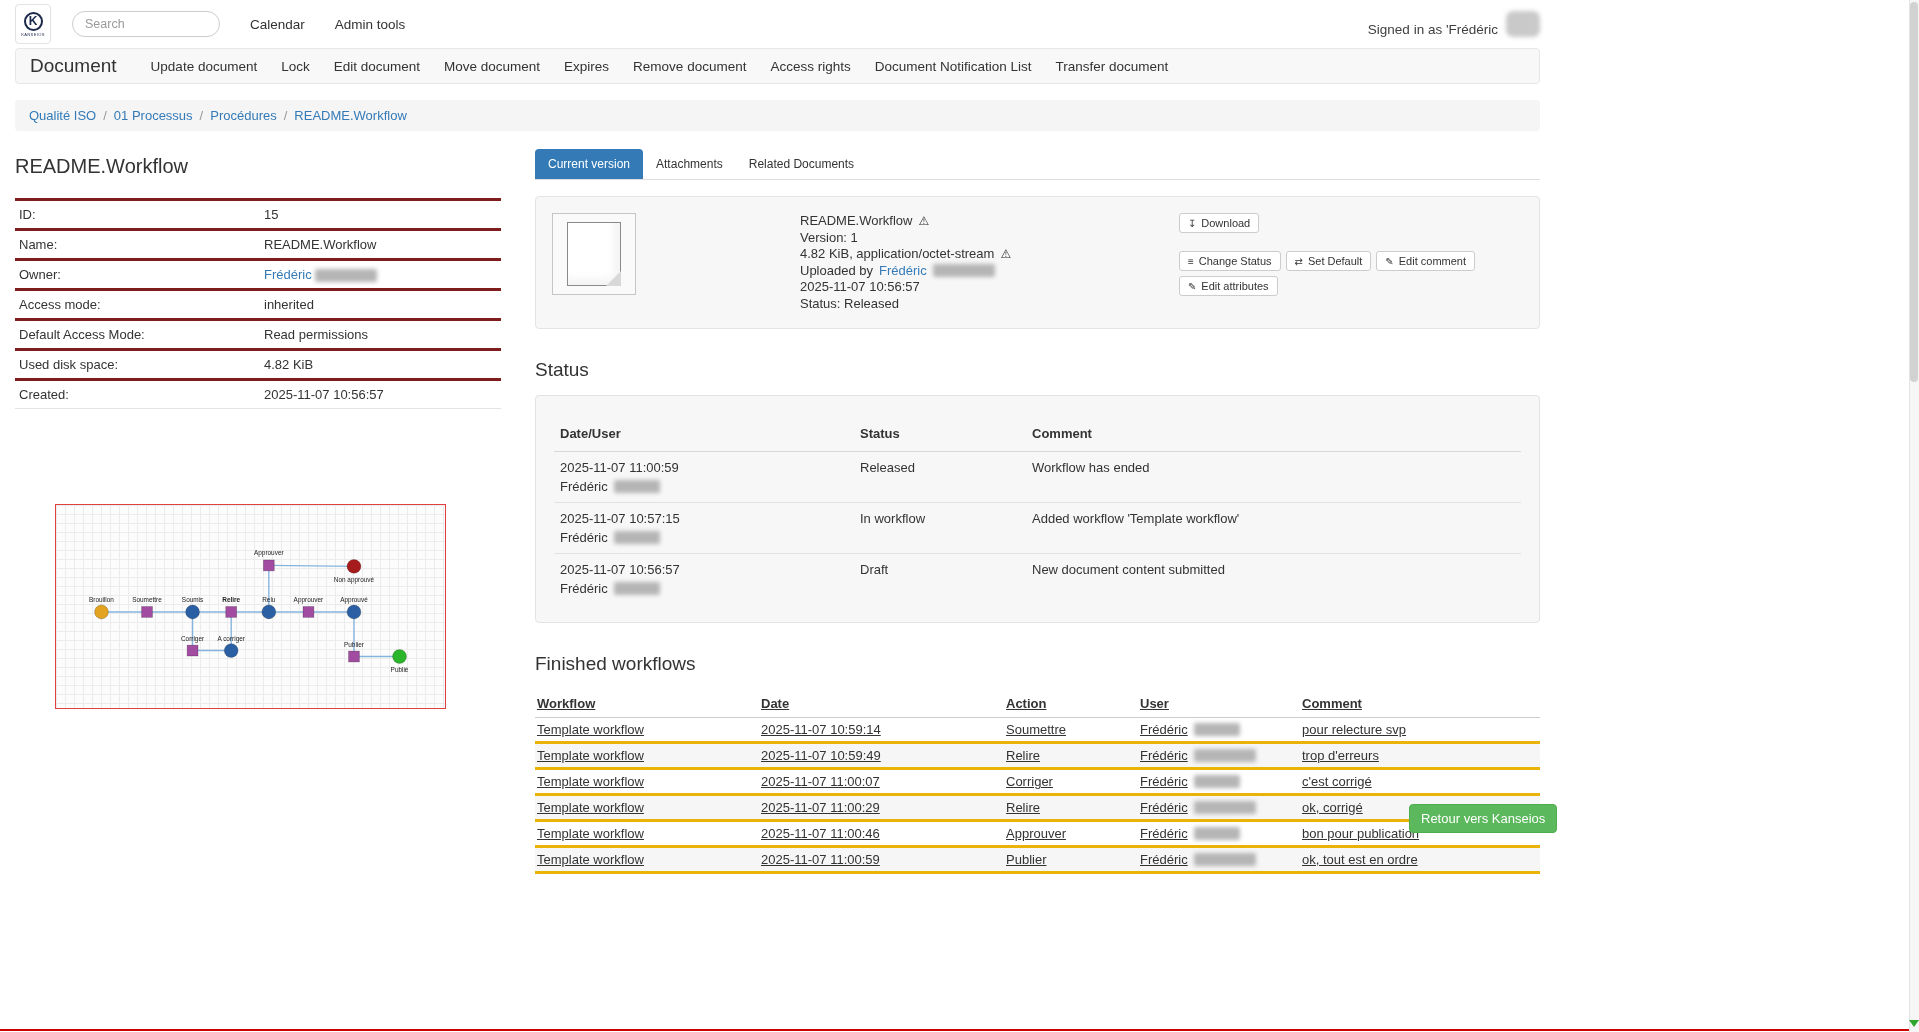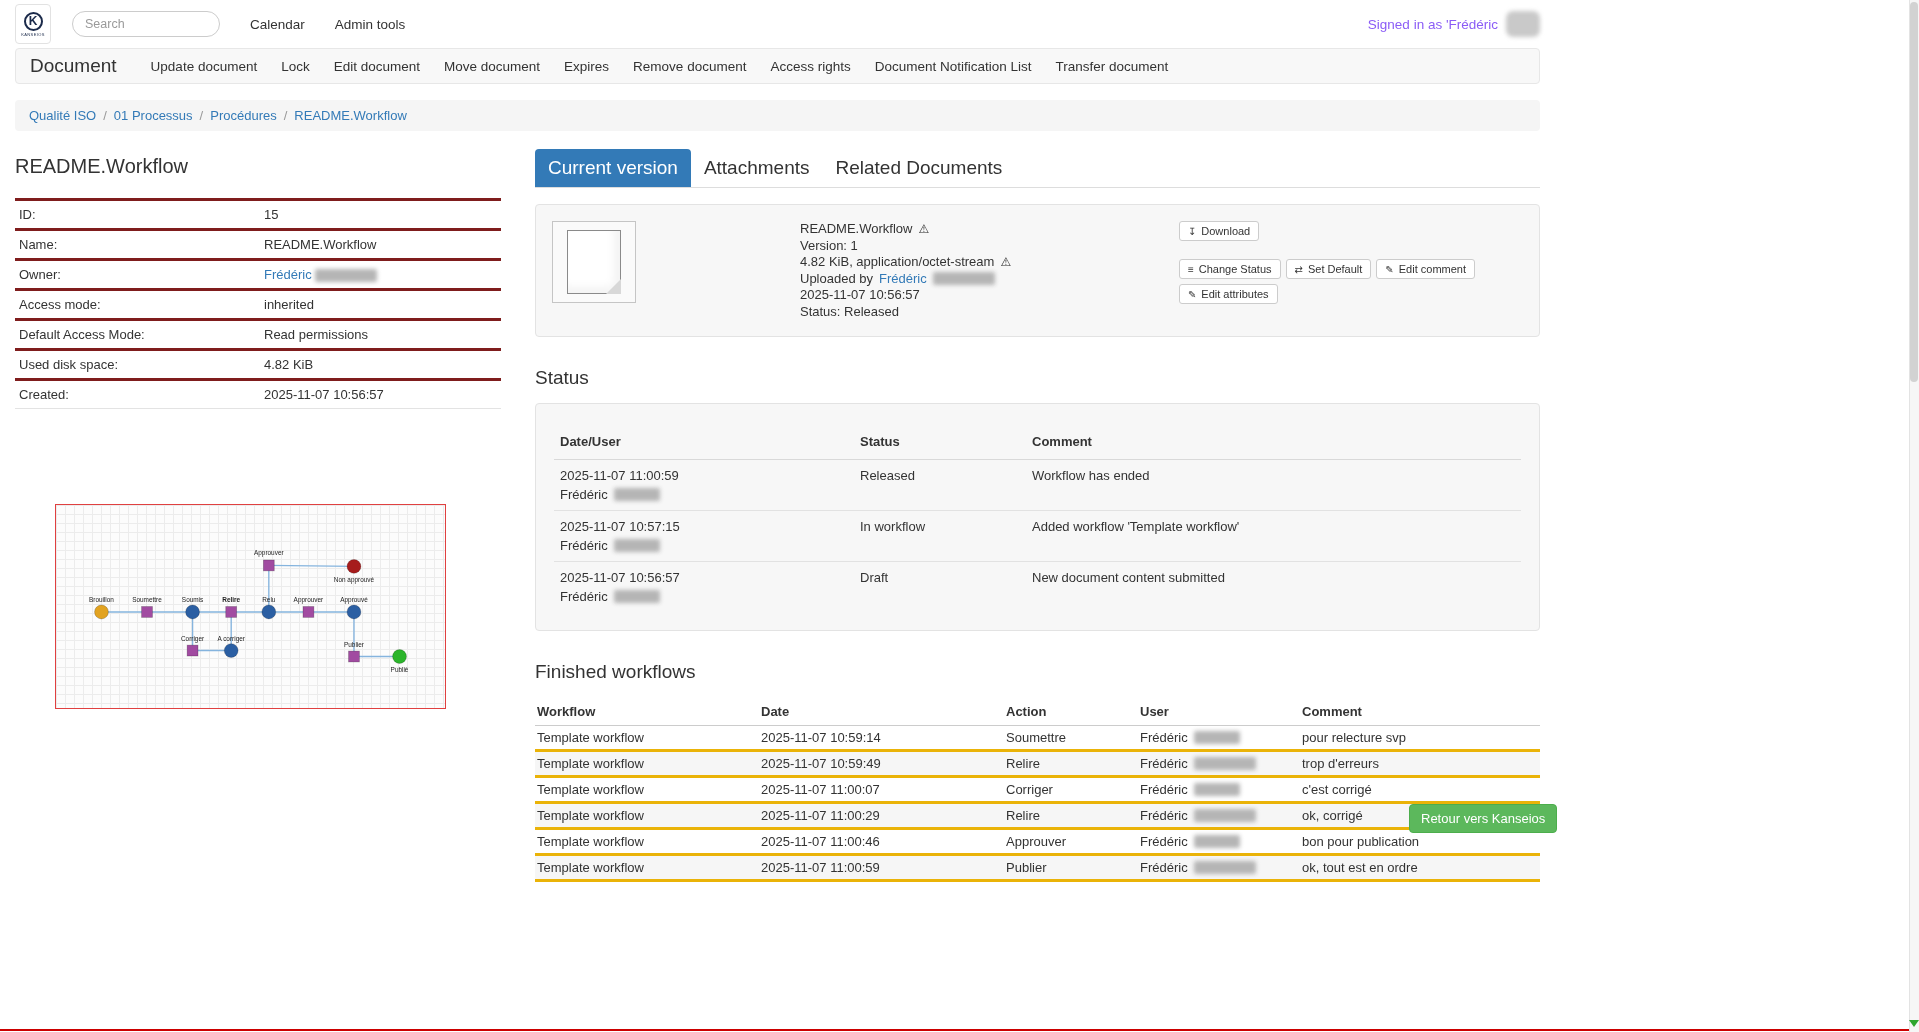--- a/index.html
+++ b/index.html
@@ -14,21 +14,21 @@
   .navbar { display:flex; align-items:center; height:48px; padding:0 15px; background:#fff; }
   .logo { width:36px; height:40px; border:1px solid #e2e2e2; border-radius:4px; background:#fff;
           display:flex; flex-direction:column; align-items:center; justify-content:center; cursor:pointer; }
   .k-badge { width:19px; height:19px; border-radius:50%; border:2px solid #1b2a4a; color:#1b2a4a;
              font-weight:bold; font-size:12px; line-height:15px; text-align:center; }
   .logo-caption { font-size:4px; letter-spacing:.4px; color:#1b2a4a; margin-top:1px; }
   .search-input { width:148px; height:26px; border:1px solid #ccc; border-radius:13px; padding:0 12px;
                   margin-left:21px; font-size:12.5px; color:#333; outline:none; font-family:inherit; }
   .search-input::placeholder { color:#9a9a9a; }
   .nav-link { margin-left:30px; color:#333; font-size:13.5px; text-decoration:none; cursor:pointer; }
-  .signed-in { margin-left:auto; display:flex; align-items:center; gap:8px; font-size:13.5px; color:#8b5cf6; }
+  .signed-in { margin-left:auto; display:flex; align-items:flex-end; gap:8px; font-size:13.5px; color:#404040; }
   .avatar-blur { width:34px; height:26px; border-radius:7px; background:#c9c9c9; filter:blur(2px); }
 
   
   .doc-toolbar { margin:0 15px; background:#f8f8f8; border:1px solid #e7e7e7; border-radius:4px;
                  display:flex; align-items:center; padding:5px 14px; min-height:36px; }
   .doc-title { font-size:19px; color:#333; margin-right:22px; font-weight:400; }
   .doc-item { margin:0 12px; color:#333; font-size:13.5px; cursor:pointer; white-space:nowrap; }
 
   
   .breadcrumb { margin:16px 15px 0; background:#f5f5f5; border-radius:4px; padding:8px 14px; font-size:13px; }
@@ -52,21 +52,21 @@
   
   .diagram-box { margin:95px 0 0 40px; width:391px; height:205px; border:1px solid #e04040;
                  background-color:#fcfcfc;
                  background-image:linear-gradient(#ececec 1px, transparent 1px),
                                   linear-gradient(90deg,#ececec 1px, transparent 1px);
                  background-size:9px 9px; }
   .diagram-box svg { width:100%; height:100%; display:block; }
 
   
   .tabs { display:flex; border-bottom:1px solid #ddd; margin-top:18px; }
-  .tab { padding:8px 13px; font-size:19px; color:#333; cursor:pointer; border-radius:4px 4px 0 0; }
+  .tab { padding:8px 13px; font-size:12px; color:#333; cursor:pointer; border-radius:4px 4px 0 0; }
   .tab.active { background:#337ab7; color:#fff; }
 
   
   .version-panel { margin-top:16px; background:#f7f7f7; border:1px solid #e3e3e3; border-radius:4px;
                    padding:16px; display:flex; align-items:flex-start; }
   .file-icon-box { width:84px; height:82px; border:1px solid #c5c5c5; background:#fafafa;
                    display:flex; align-items:center; justify-content:center; cursor:pointer; flex:none; }
   .file-page { width:54px; height:64px; background:#fff; border:1px solid #8a8a8a; position:relative;
                box-shadow:inset -6px -6px 10px rgba(0,0,0,.05); }
   .file-page::after { content:""; position:absolute; bottom:-1px; right:-1px; width:0; height:0;
@@ -86,21 +86,21 @@
   .section-heading { font-size:19px; font-weight:400; color:#333; margin:30px 0 14px; }
   .status-box { background:#f7f7f7; border:1px solid #e3e3e3; border-radius:4px; padding:20px 18px 18px; }
   .status-table { width:100%; border-collapse:collapse; }
   .status-table th { text-align:left; font-size:13px; padding:10px 6px; border-bottom:1px solid #d9d9d9; font-weight:bold; }
   .status-table td { font-size:13px; padding:8px 6px; vertical-align:top; }
   .status-table tbody tr:not(:last-child) td { border-bottom:1px solid #e2e2e2; }
   .th-dateuser { width:300px; } .th-status { width:172px; }
   .user-line { display:flex; align-items:center; gap:6px; margin-top:4px; }
 
   
-  .wf-table { width:100%; border-collapse:collapse; margin-top:15px; }
+  .wf-table { width:100%; border-collapse:collapse; margin-top:15px;text-decoration:underline; }
   .wf-table th { text-align:left; font-size:13px; padding:6px 6px 6px 2px; border-bottom:1px solid #ccc; font-weight:bold; }
   .wf-table td { font-size:13px; padding:4px 6px 4px 2px; border-bottom:3px solid #eab308; }
   .wf-table tbody tr:nth-child(even) { background:#f6f6f6; }
   .col-wf { width:224px; } .col-date { width:245px; } .col-action { width:134px; } .col-user { width:162px; }
   .wf-user { display:flex; align-items:center; gap:6px; }
 
   
   .back-button { position:absolute; top:804px; left:1409px; background:#5cb85c; border:1px solid #4cae4c;
                  color:#fff; font-size:13px; padding:6px 11px; border-radius:4px; cursor:pointer; font-family:inherit; }
   .bottom-line { position:absolute; left:0; bottom:1px; width:100%; height:2px; background:#cc0000; }

